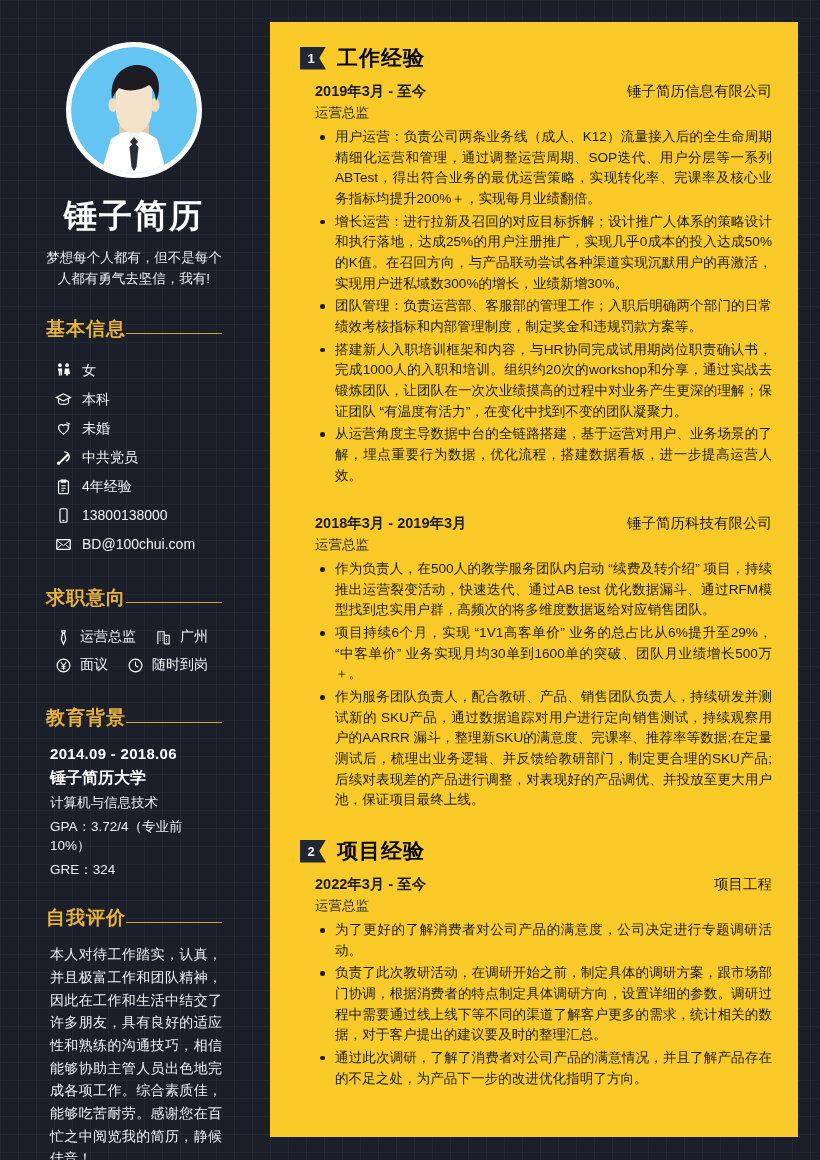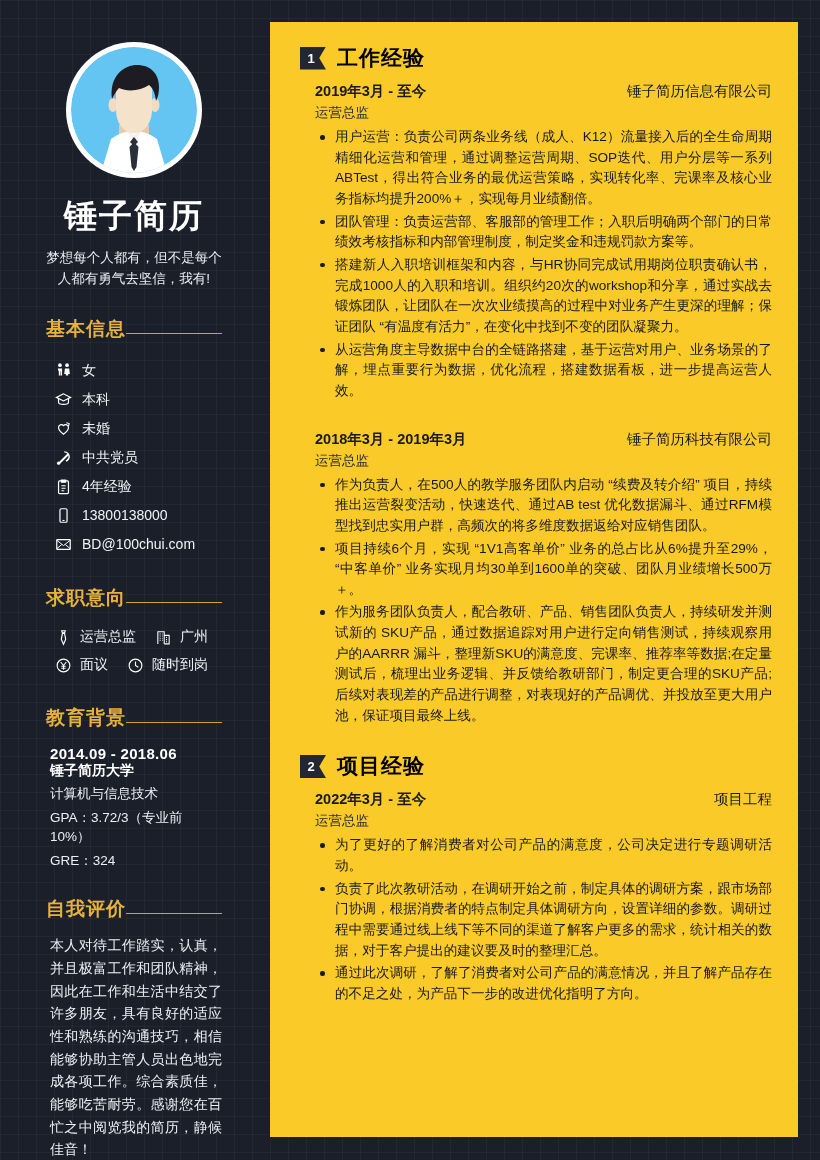--- a/index.html
+++ b/index.html
@@ -150,23 +150,23 @@
 
   .edu-block { margin-top: 14px; padding-left: 4px; }
   .edu-date {
     color: #ffffff;
     font-size: 15px;
     font-weight: bold;
     letter-spacing: 0.3px;
   }
   .edu-school {
     color: #ffffff;
-    font-size: 14px;
-    font-weight: bold;
-    margin-top: 0;
+    font-size: 16px;
+    font-weight: bold;
+    margin-top: 6px;
   }
   .edu-line {
     color: #eceff4;
     font-size: 13.5px;
     margin-top: 4px;
     line-height: 1.45;
   }
 
   .eval-body {
     color: #eceff4;
@@ -448,21 +448,21 @@
 
     <section class="sb-section">
       <div class="sb-head">
         <span class="sb-head-text">教育背景</span>
         <span class="sb-head-rule"></span>
       </div>
       <div class="edu-block">
         <div class="edu-date">2014.09 - 2018.06</div>
         <div class="edu-school">锤子简历大学</div>
         <div class="edu-line">计算机与信息技术</div>
-        <div class="edu-line">GPA：3.72/3（专业前10%）</div>
+        <div class="edu-line">GPA：3.72/4（专业前10%）</div>
         <div class="edu-line">GRE：324</div>
       </div>
     </section>
 
     <section class="sb-section">
       <div class="sb-head">
         <span class="sb-head-text">自我评价</span>
         <span class="sb-head-rule"></span>
       </div>
       <div class="eval-body">本人对待工作踏实，认真，并且极富工作和团队精神，因此在工作和生活中结交了许多朋友，具有良好的适应性和熟练的沟通技巧，相信能够协助主管人员出色地完成各项工作。综合素质佳，能够吃苦耐劳。感谢您在百忙之中阅览我的简历，静候佳音！</div>
@@ -478,20 +478,21 @@
     </div>
 
     <div class="job">
       <div class="job-top">
         <span class="job-date">2019年3月 - 至今</span>
         <span class="job-org">锤子简历信息有限公司</span>
       </div>
       <div class="job-role">运营总监</div>
       <ul class="bullets">
         <li>用户运营：负责公司两条业务线（成人、K12）流量接入后的全生命周期精细化运营和管理，通过调整运营周期、SOP迭代、用户分层等一系列ABTest，得出符合业务的最优运营策略，实现转化率、完课率及核心业务指标均提升200%＋，实现每月业绩翻倍。</li>
+        <li>增长运营：进行拉新及召回的对应目标拆解；设计推广人体系的策略设计和执行落地，达成25%的用户注册推广，实现几乎0成本的投入达成50%的K值。在召回方向，与产品联动尝试各种渠道实现沉默用户的再激活，实现用户进私域数300%的增长，业绩新增30%。</li>
         <li>团队管理：负责运营部、客服部的管理工作；入职后明确两个部门的日常绩效考核指标和内部管理制度，制定奖金和违规罚款方案等。</li>
         <li>搭建新人入职培训框架和内容，与HR协同完成试用期岗位职责确认书，完成1000人的入职和培训。组织约20次的workshop和分享，通过实战去锻炼团队，让团队在一次次业绩摸高的过程中对业务产生更深的理解；保证团队 “有温度有活力”，在变化中找到不变的团队凝聚力。</li>
         <li>从运营角度主导数据中台的全链路搭建，基于运营对用户、业务场景的了解，埋点重要行为数据，优化流程，搭建数据看板，进一步提高运营人效。</li>
       </ul>
     </div>
 
     <div class="gap-lg"></div>
 
     <div class="job">
       <div class="job-top">

